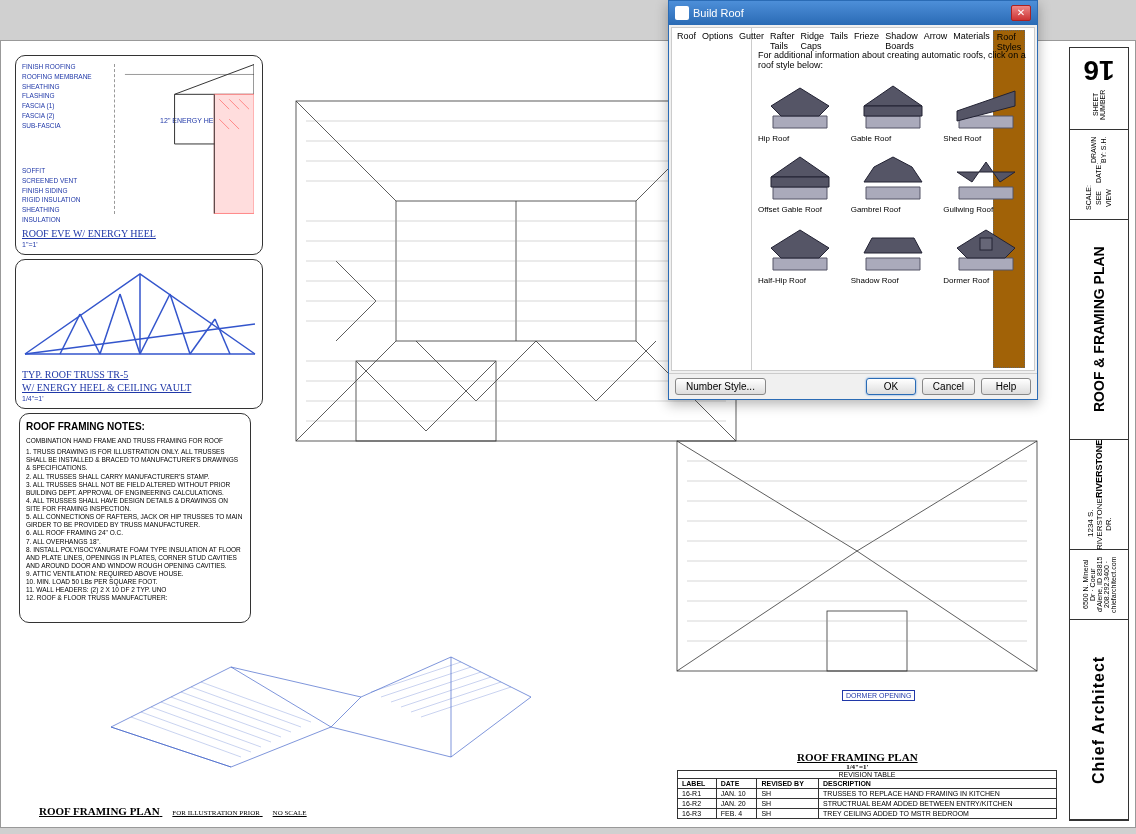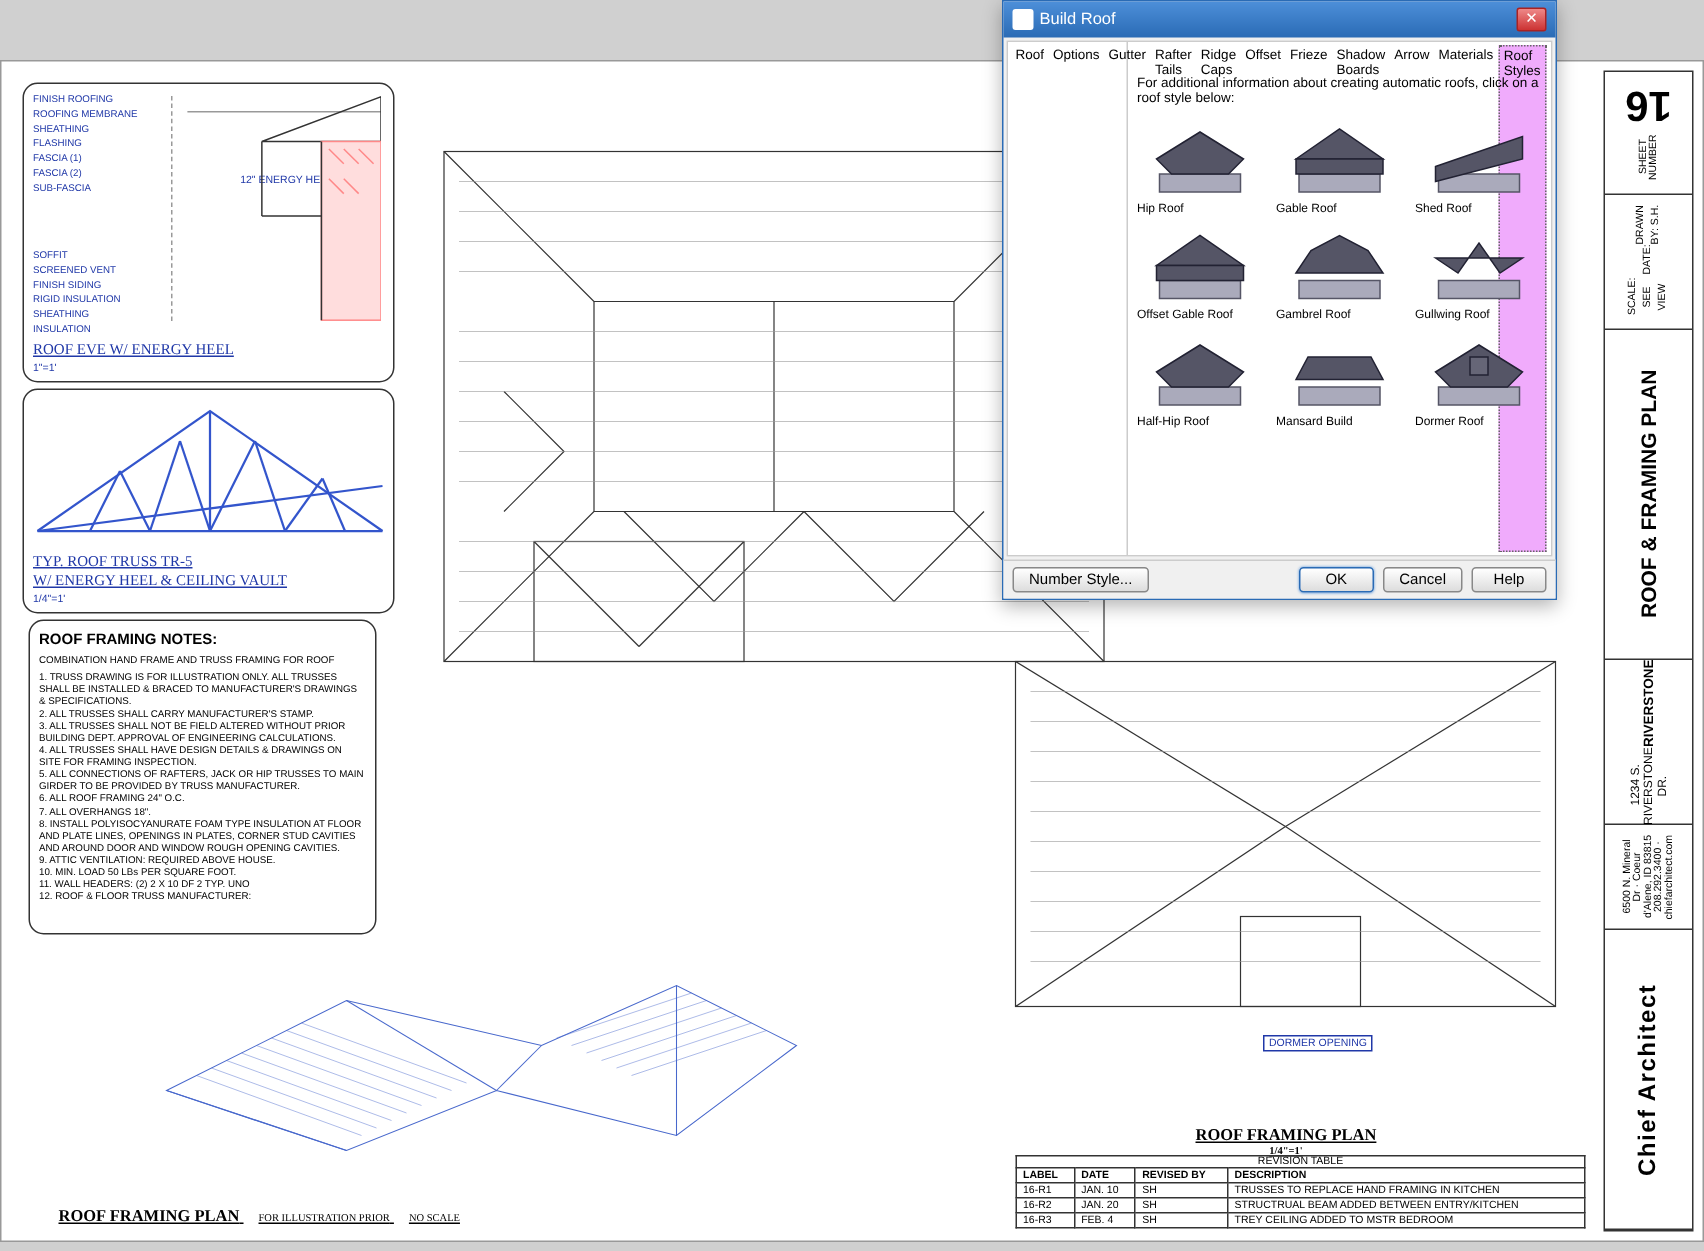--- a/index.html
+++ b/index.html
@@ -187,21 +187,21 @@
   .dlg-body { flex: 1; display: flex; background: #fff; border: 1px solid #ccc; margin: 2px; }
   .dlg-sidebar {
     width: 80px;
     border-right: 1px solid #ccc;
     padding: 2px;
     font-size: 9px;
     display: flex;
     flex-direction: row;
   }
   .dlg-sidebar div { padding: 1px 3px; cursor: pointer; }
-  .dlg-sidebar .sel { background: #f0abfc; border: 1px dotted #666; }
+  .dlg-sidebar .sel { background: #a16207; border: 1px dotted #666; }
   .dlg-main { flex: 1; padding: 6px; font-size: 9px; display: flex; flex-direction: column; margin-top: 16px; }
   .dlg-hint { font-size: 9px; margin-bottom: 6px; }
   .roof-grid {
     flex: 1;
     display: grid;
     grid-template-columns: repeat(3, 1fr);
     gap: 4px 8px;
     align-content: start;
   }
   .roof-item { font-size: 8px; cursor: pointer; }
@@ -479,21 +479,21 @@
     <span class="dlg-spacer"></span>
     <span class="dlg-close">✕</span>
   </div>
   <div class="dlg-body">
     <div class="dlg-sidebar" id="dlg-sidebar">
         <div class="">Roof</div>
         <div class="">Options</div>
         <div class="">Gutter</div>
         <div class="">Rafter Tails</div>
         <div class="">Ridge Caps</div>
-        <div class="">Offset</div>
+        <div class="">Tails</div>
         <div class="">Frieze</div>
         <div class="">Shadow Boards</div>
         <div class="">Arrow</div>
         <div class="">Materials</div>
         <div class="sel">Roof Styles</div>
       </div>
     <div class="dlg-main">
       <div class="dlg-hint">For additional information about creating automatic roofs, click on a roof style below:</div>
       <div class="roof-grid" id="roof-grid">
   <div class="roof-item">
@@ -561,21 +561,21 @@
             </div>
     <div>Half-Hip Roof</div>
   </div>
   <div class="roof-item">
     <div class="roof-thumb">
               <svg width="78" height="56" viewBox="0 0 78 56">
     <polygon points="12,40 66,40 66,52 12,52" fill="#aab" stroke="#556"></polygon>
     <polygon points="10,35 18,20 60,20 68,35" fill="#556" stroke="#223"></polygon>
   </svg>
             </div>
-    <div>Mansard Build</div>
+    <div>Shadow Roof</div>
   </div>
   <div class="roof-item">
     <div class="roof-thumb">
               <svg width="78" height="56" viewBox="0 0 78 56">
     <polygon points="12,40 66,40 66,52 12,52" fill="#aab" stroke="#556"></polygon>
     <polygon points="10,30 39,12 68,30 58,40 20,40" fill="#556" stroke="#223"></polygon>
                 <rect x="33" y="20" width="12" height="12" fill="#667" stroke="#223"></rect>
   </svg>
             </div>
     <div>Dormer Roof</div>

